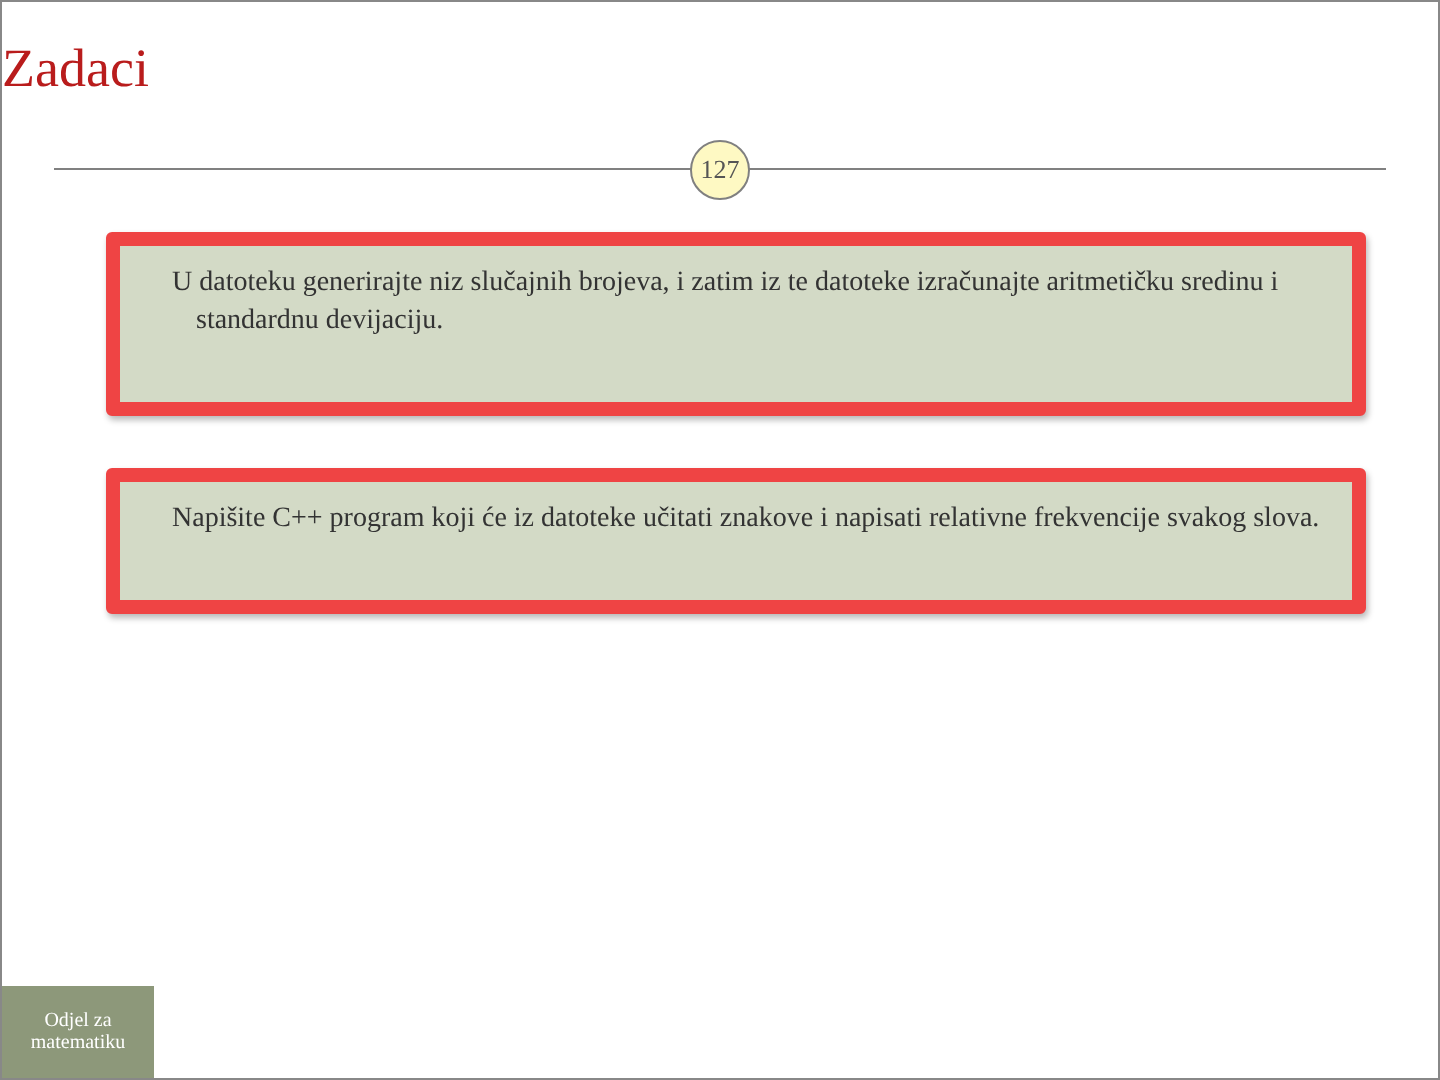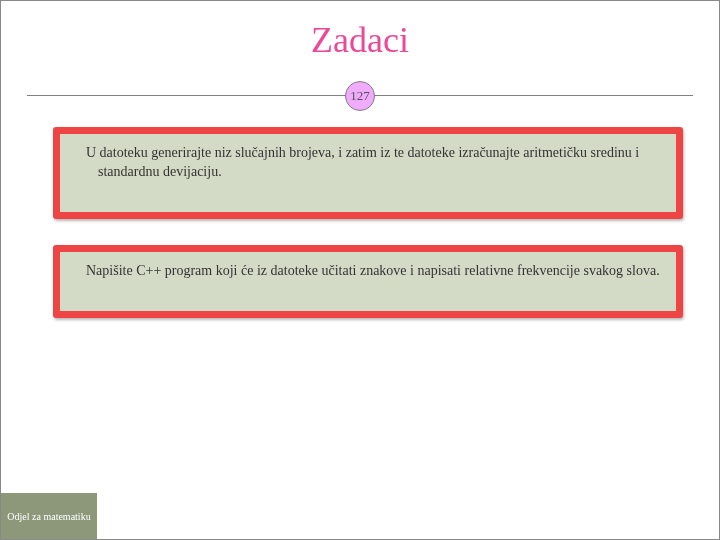--- a/index.html
+++ b/index.html
@@ -10,23 +10,23 @@
     position: relative;
   }
   .slide {
     width: 720px;
     height: 540px;
     background: #ffffff;
     position: relative;
     border: 1px solid #888;
   }
   .title {
-    text-align: center;
-    font-size: 36px;
-    color: #ec4899;
+    text-align: left;
+    font-size: 27px;
+    color: #b91c1c;
     padding-top: 18px;
     font-weight: normal;
   }
   .divider-wrap {
     position: relative;
     margin-top: 20px;
     height: 30px;
   }
   .hline {
     position: absolute;
@@ -38,21 +38,21 @@
   }
   .page-circle {
     position: absolute;
     left: 50%;
     top: 0;
     transform: translateX(-50%);
     width: 30px;
     height: 30px;
     border-radius: 50%;
     border: 1px solid #808080;
-    background: #f0abfc;
+    background: #fef9c3;
     display: flex;
     align-items: center;
     justify-content: center;
     font-size: 13px;
     color: #555;
   }
   .content {
     padding: 18px 36px 0 36px;
   }
   .task-block { margin-bottom: 28px; }
@@ -77,21 +77,21 @@
     box-shadow: 1px 2px 3px rgba(0,0,0,0.28);
     margin: -2px 0 0 16px;
     line-height: 1.35;
     text-indent: -12px;
     padding-left: 38px;
   }
   .footer {
     position: absolute;
     left: 0;
     bottom: 0;
-    width: 96px;
+    width: 76px;
     height: 46px;
     background: #8d987a;
     color: #ffffff;
     font-size: 10px;
     display: flex;
     align-items: center;
     justify-content: center;
     text-align: center;
     padding: 4px;
   }

